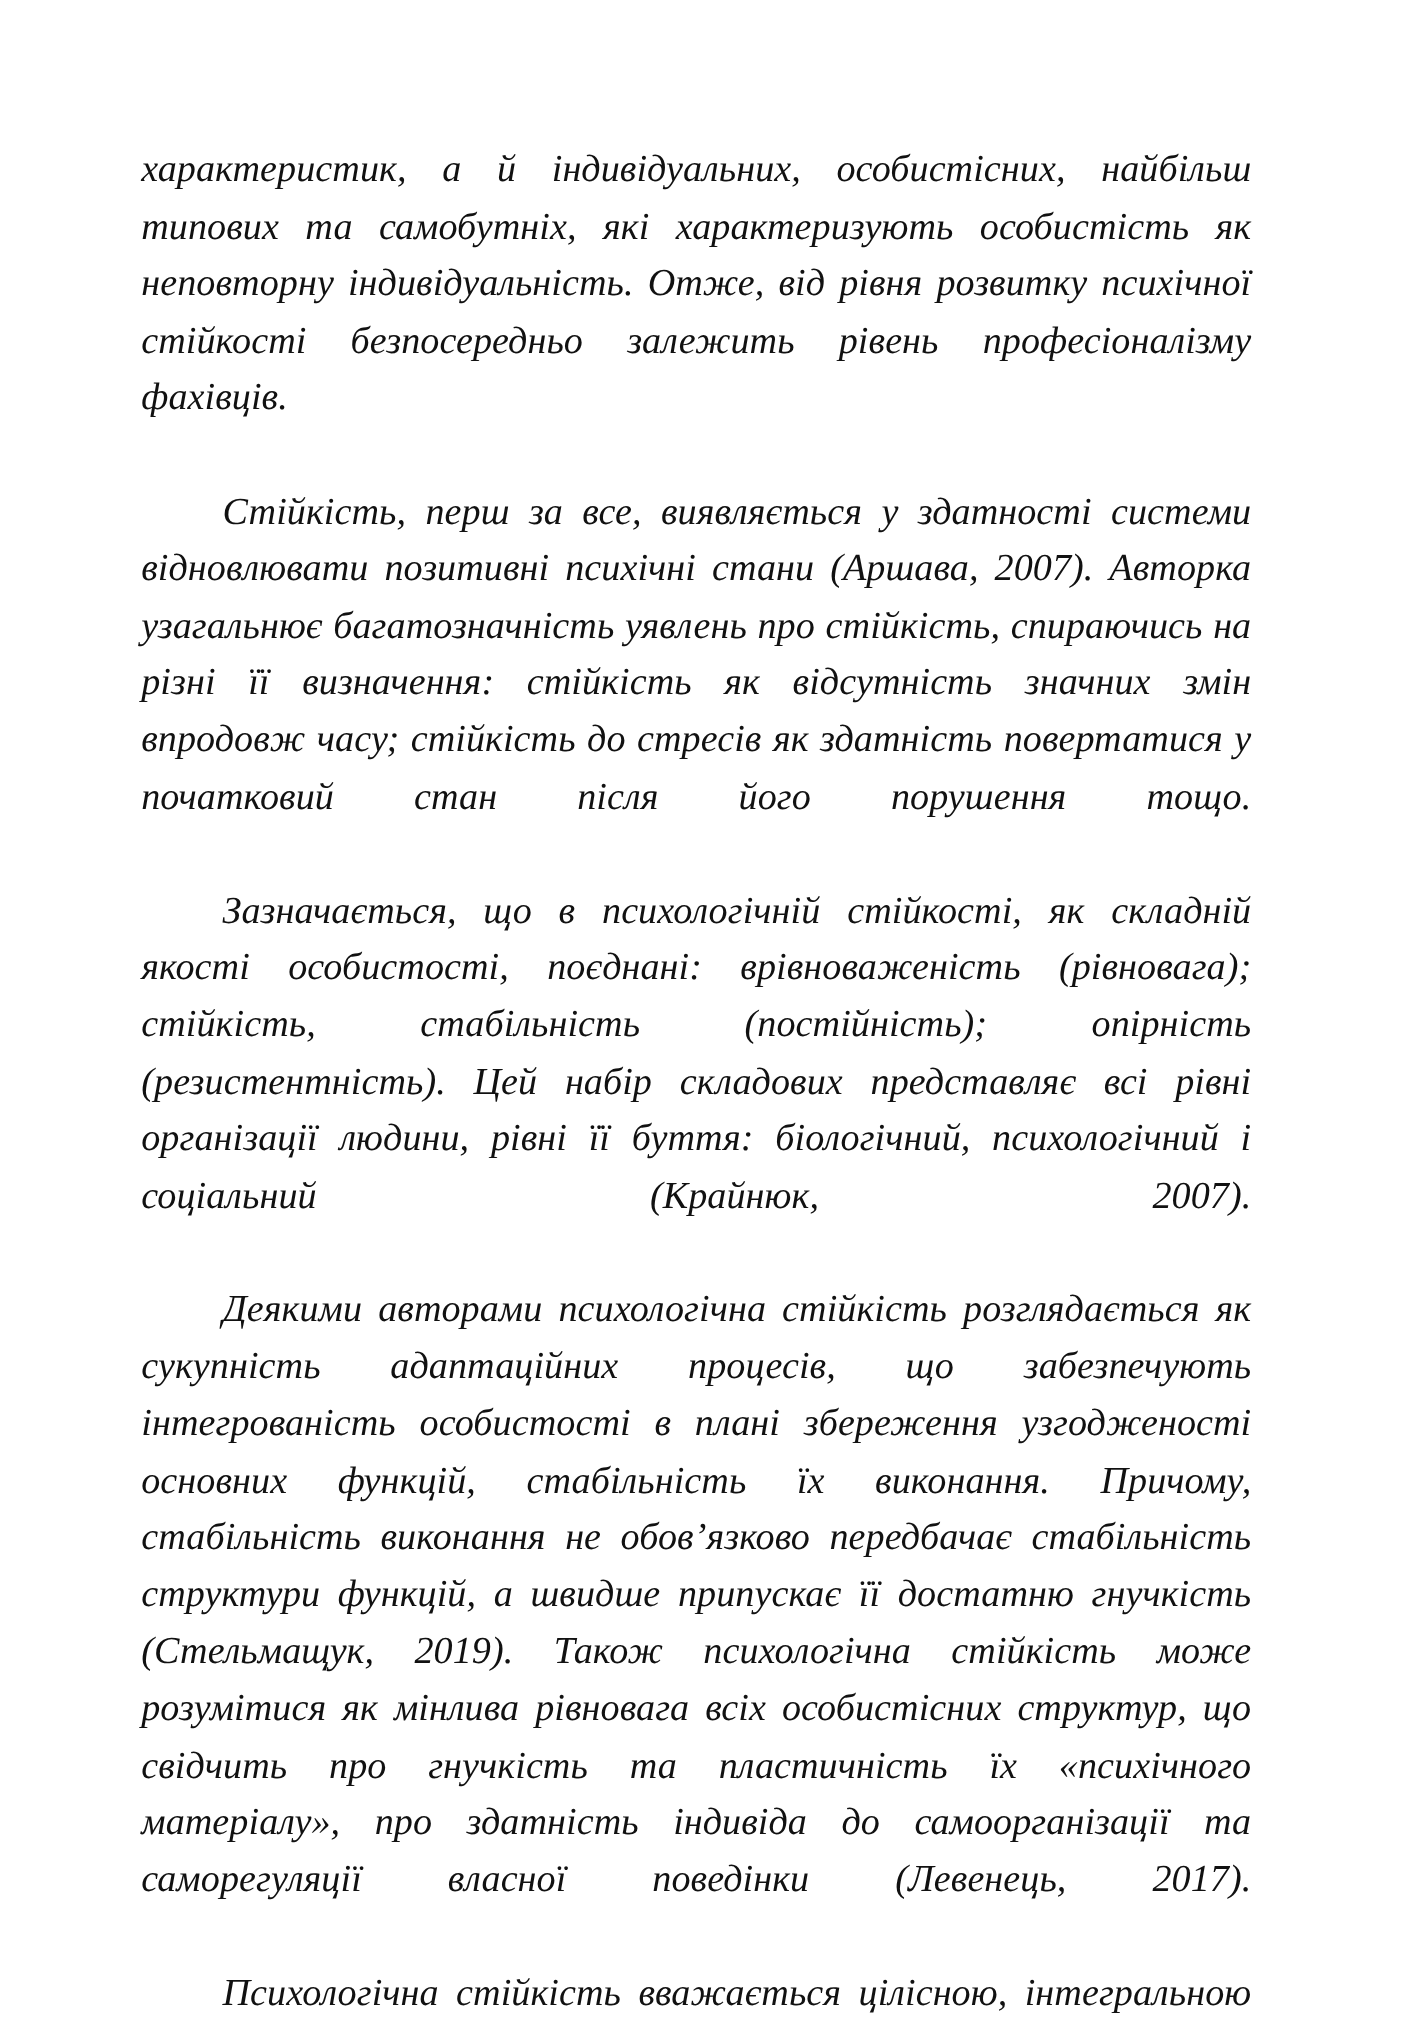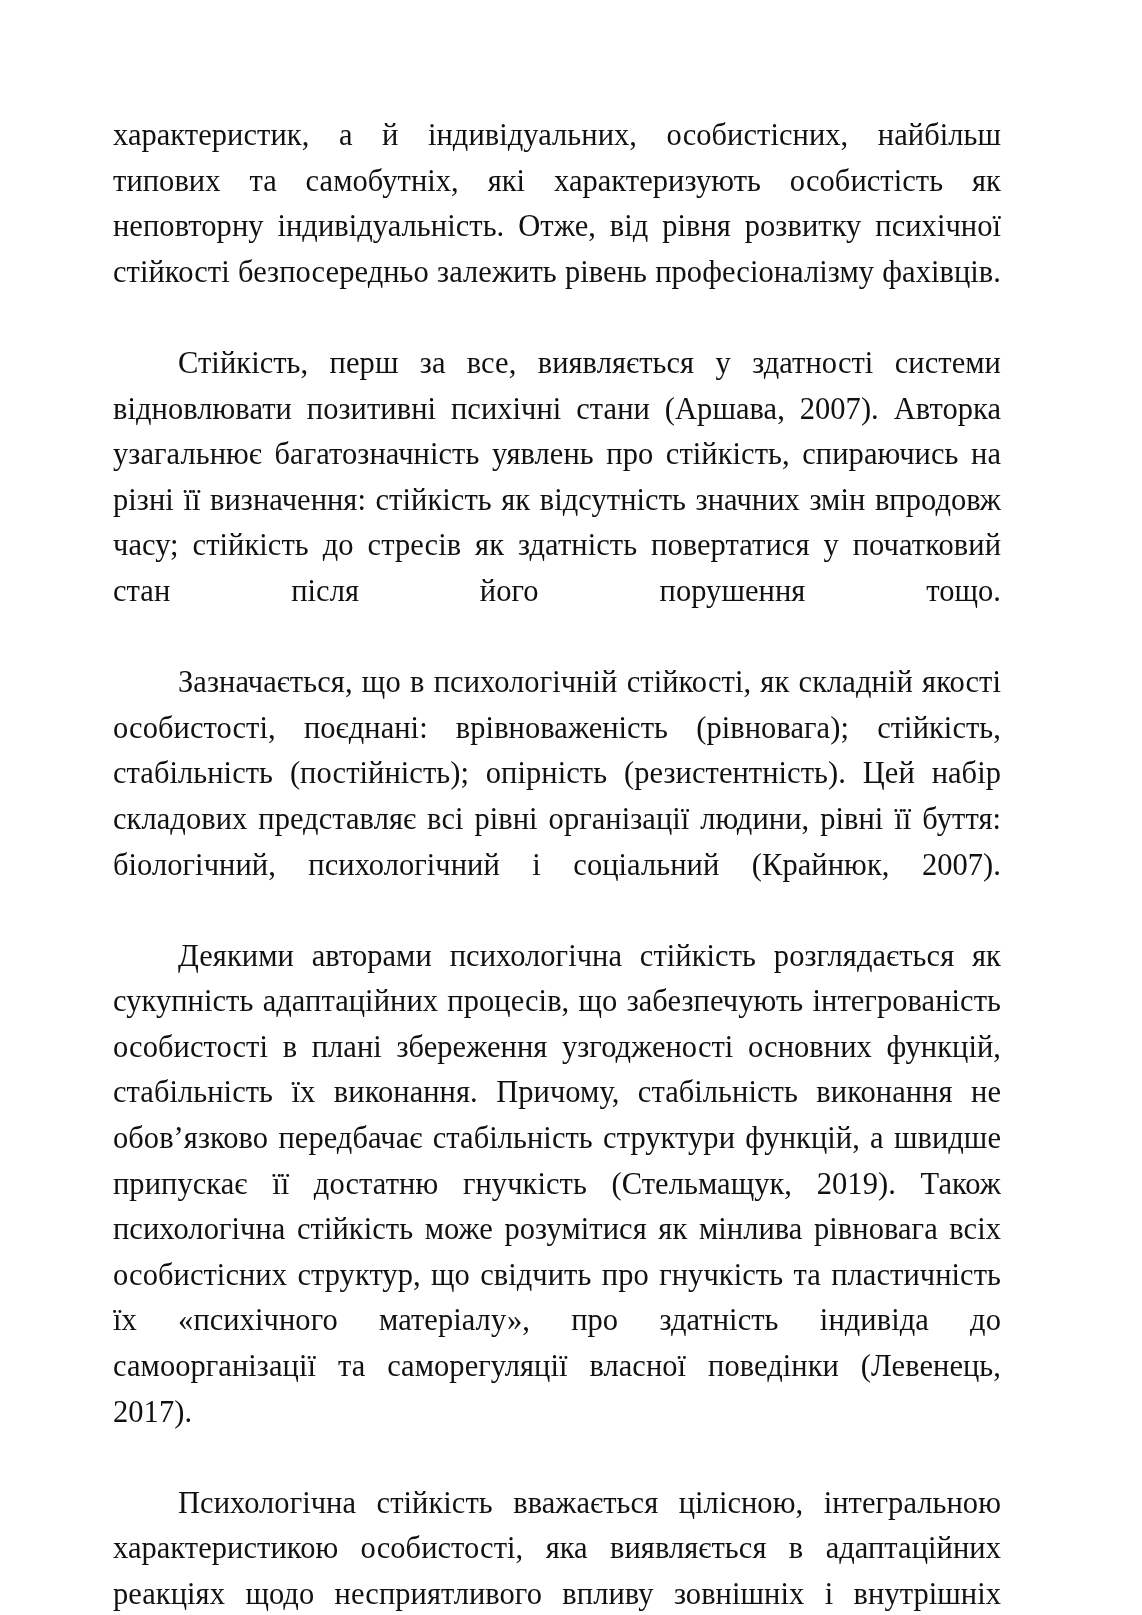--- a/index.html
+++ b/index.html
@@ -31,20 +31,21 @@
   }
 
   .para {
     margin: 0;
     text-align: justify;
     text-justify: inter-word;
     font-size: 30.5px;
     line-height: 45.6px;
     letter-spacing: 0.05px;
     word-spacing: 0.2px;
+    font-style: italic;
     -webkit-font-smoothing: antialiased;
   }
 
   
   .para.no-indent {
     text-indent: 0;
   }
 
   
   .para.indent {

